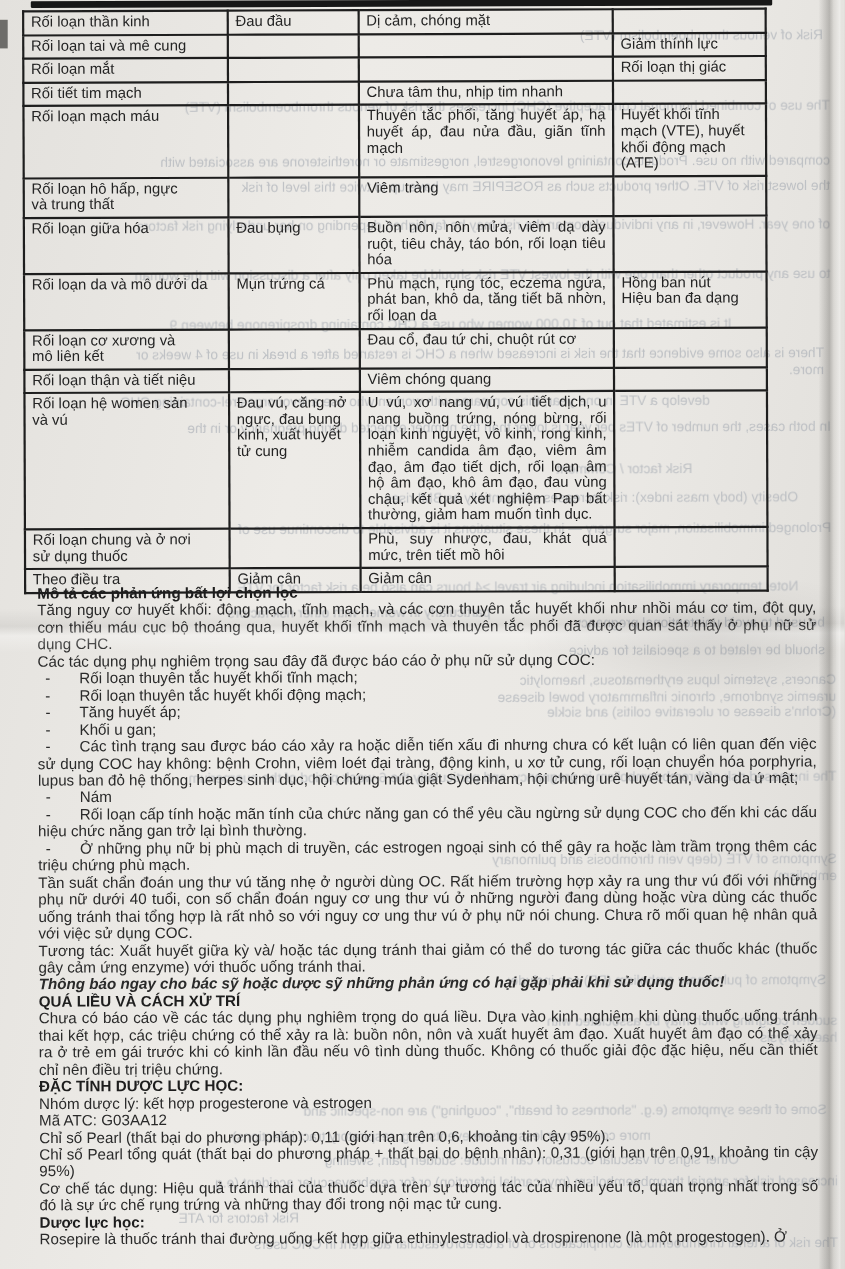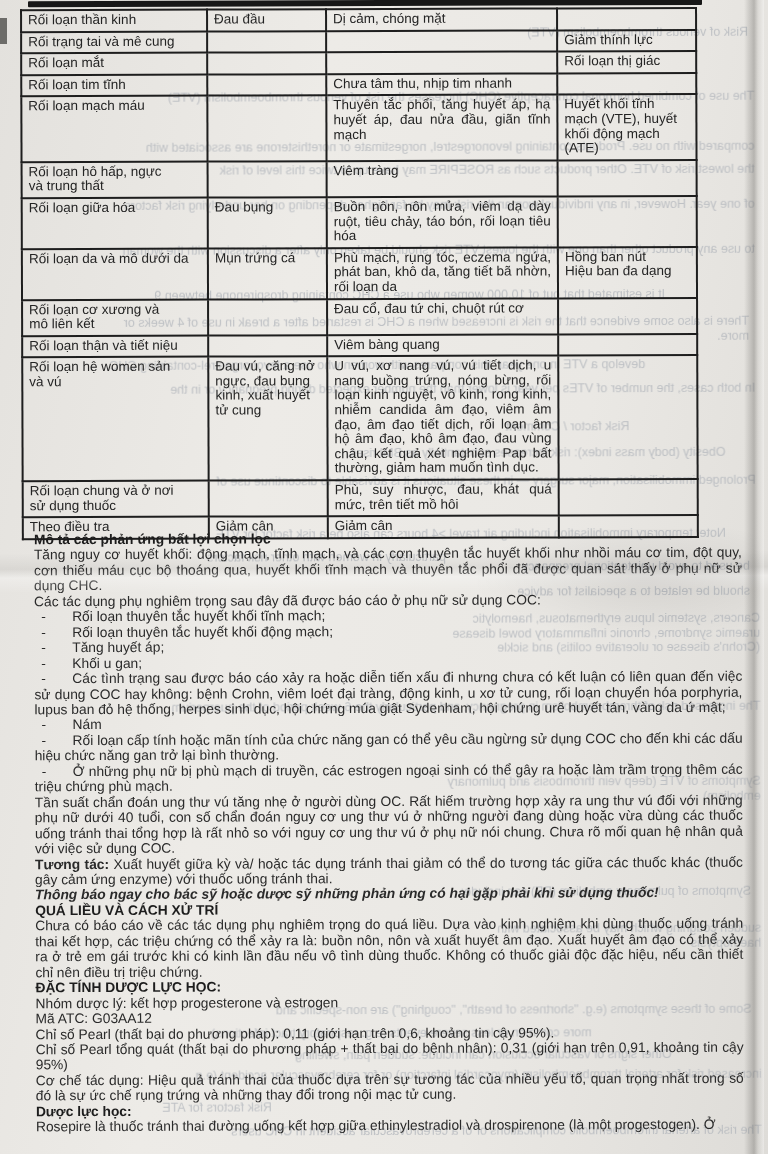--- a/index.html
+++ b/index.html
@@ -51,21 +51,21 @@
     font-size:13.5px;line-height:14.6px;
     vertical-align:top;
     white-space:pre-line;
     color:#242424;
   }
   table.adv td.c2{text-align:justify;}
   .text-wrap{position:absolute;left:34px;top:531px;width:708px;}
   .blk{font-size:13.8px;line-height:15.45px;text-align:justify;color:#2a2a2a;}
   .blk.heading{font-weight:bold;text-align:left;color:#1d1d1d;}
   .blk.boldital{font-weight:bold;font-style:italic;text-align:left;}
-  .blk b{font-weight:bold;}
+  .blk b{font-weight:normal;}
   .dash-char{display:inline-block;width:38px;text-indent:7px;}
 </style>
 </head>
 <body>
 
 <div class="page">
   <div class="inner">
     <div class="bleed">
         <div class="bleed-line" style="left: 330px; top: 26px; width: 420px;">Risk of venous thromboembolism (VTE)</div>
         <div class="bleed-line" style="left: 26px; top: 90px; width: 730px;">The use of combined hormonal contraceptive (CHC) increases the risk of venous thromboembolism (VTE)</div>
@@ -106,33 +106,33 @@
             <col style="width:139px">
         </colgroup>
         <tbody>
             <tr>
               <td class="c0">Rối loạn thần kinh</td>
               <td class="c1">Đau đầu</td>
               <td class="c2">Dị cảm, chóng mặt</td>
               <td class="c3"></td>
             </tr>
             <tr>
-              <td class="c0">Rối trạng tai và mê cung</td>
+              <td class="c0">Rối loạn tai và mê cung</td>
               <td class="c1"></td>
               <td class="c2"></td>
               <td class="c3">Giảm thính lực</td>
             </tr>
             <tr>
               <td class="c0">Rối loạn mắt</td>
               <td class="c1"></td>
               <td class="c2"></td>
               <td class="c3">Rối loạn thị giác</td>
             </tr>
             <tr>
-              <td class="c0">Rối loạn tim tĩnh</td>
+              <td class="c0">Rối tiết tim mạch</td>
               <td class="c1"></td>
               <td class="c2">Chưa tâm thu, nhịp tim nhanh</td>
               <td class="c3"></td>
             </tr>
             <tr>
               <td class="c0">Rối loạn mạch máu</td>
               <td class="c1"></td>
               <td class="c2">Thuyên tắc phổi, tăng huyết áp, hạ huyết áp, đau nửa đầu, giãn tĩnh mạch</td>
               <td class="c3">Huyết khối tĩnh mạch (VTE), huyết khối động mạch (ATE)</td>
             </tr>
@@ -159,21 +159,21 @@
             <tr>
               <td class="c0">Rối loạn cơ xương và
 mô liên kết</td>
               <td class="c1"></td>
               <td class="c2">Đau cổ, đau tứ chi, chuột rút cơ</td>
               <td class="c3"></td>
             </tr>
             <tr>
               <td class="c0">Rối loạn thận và tiết niệu</td>
               <td class="c1"></td>
-              <td class="c2">Viêm bàng quang</td>
+              <td class="c2">Viêm chóng quang</td>
               <td class="c3"></td>
             </tr>
             <tr>
               <td class="c0">Rối loạn hệ women sản
 và vú</td>
               <td class="c1">Đau vú, căng nở ngực, đau bụng kinh, xuất huyết tử cung</td>
               <td class="c2">U vú, xơ nang vú, vú tiết dịch, u nang buồng trứng, nóng bừng, rối loạn kinh nguyệt, vô kinh, rong kinh, nhiễm candida âm đạo, viêm âm đạo, âm đạo tiết dịch, rối loạn âm hộ âm đạo, khô âm đạo, đau vùng chậu, kết quả xét nghiệm Pap bất thường, giảm ham muốn tình dục.</td>
               <td class="c3"></td>
             </tr>
             <tr>

